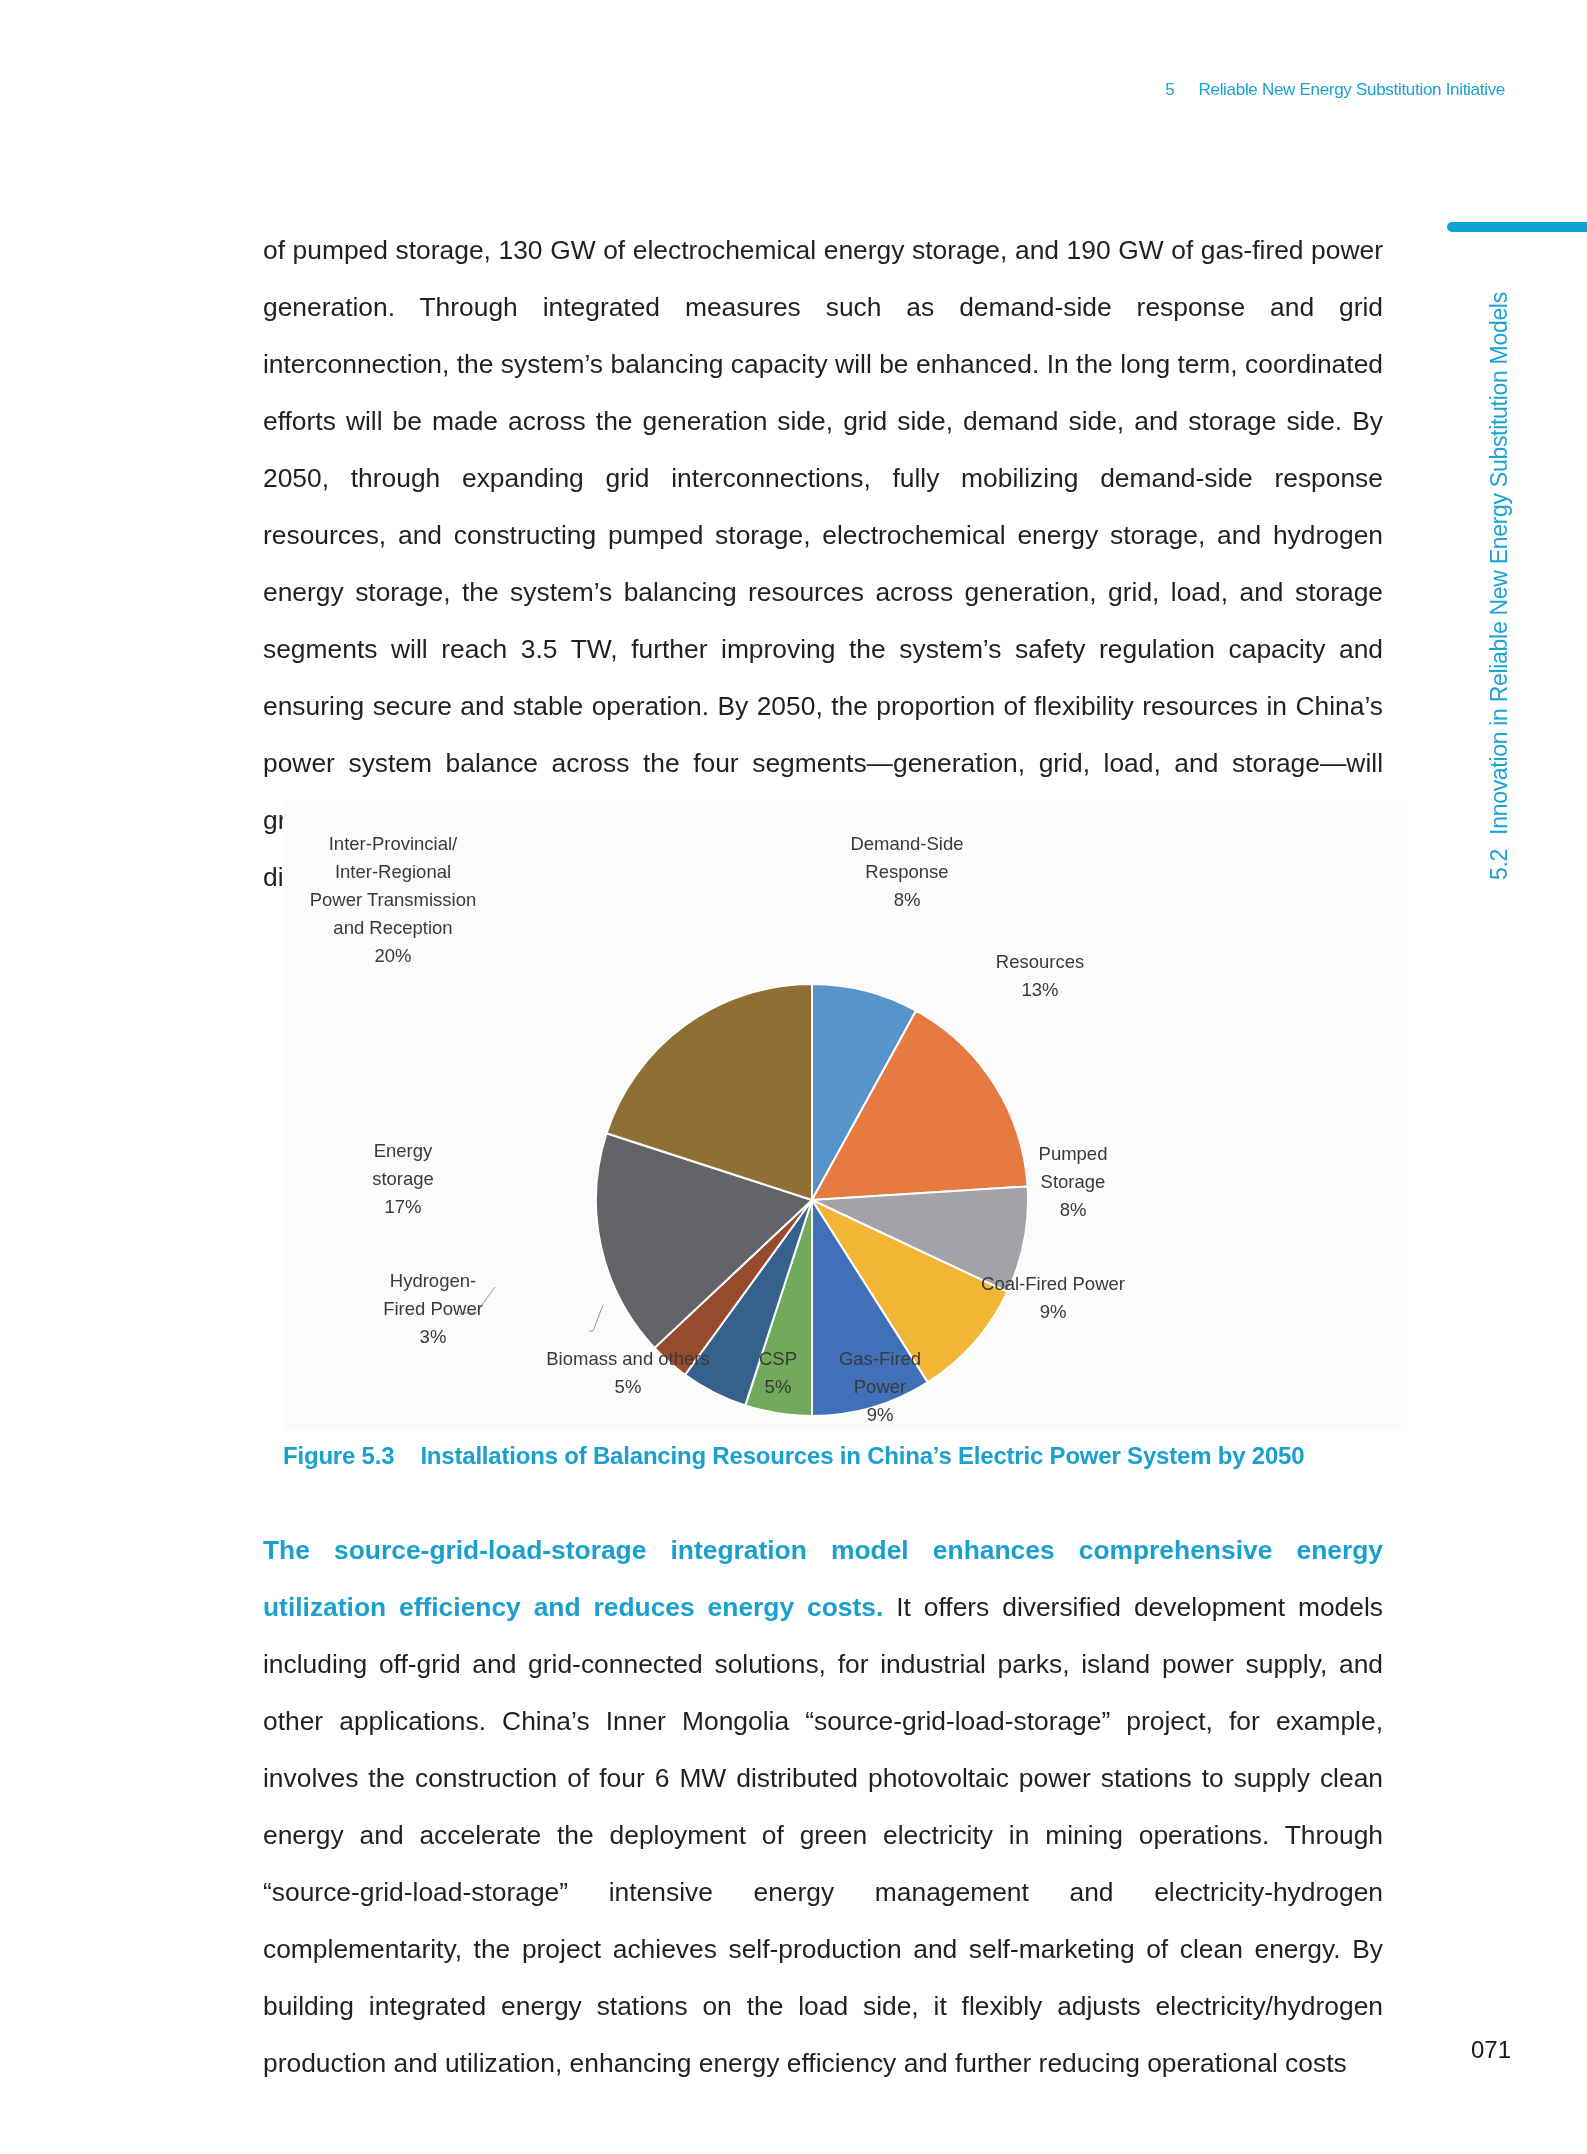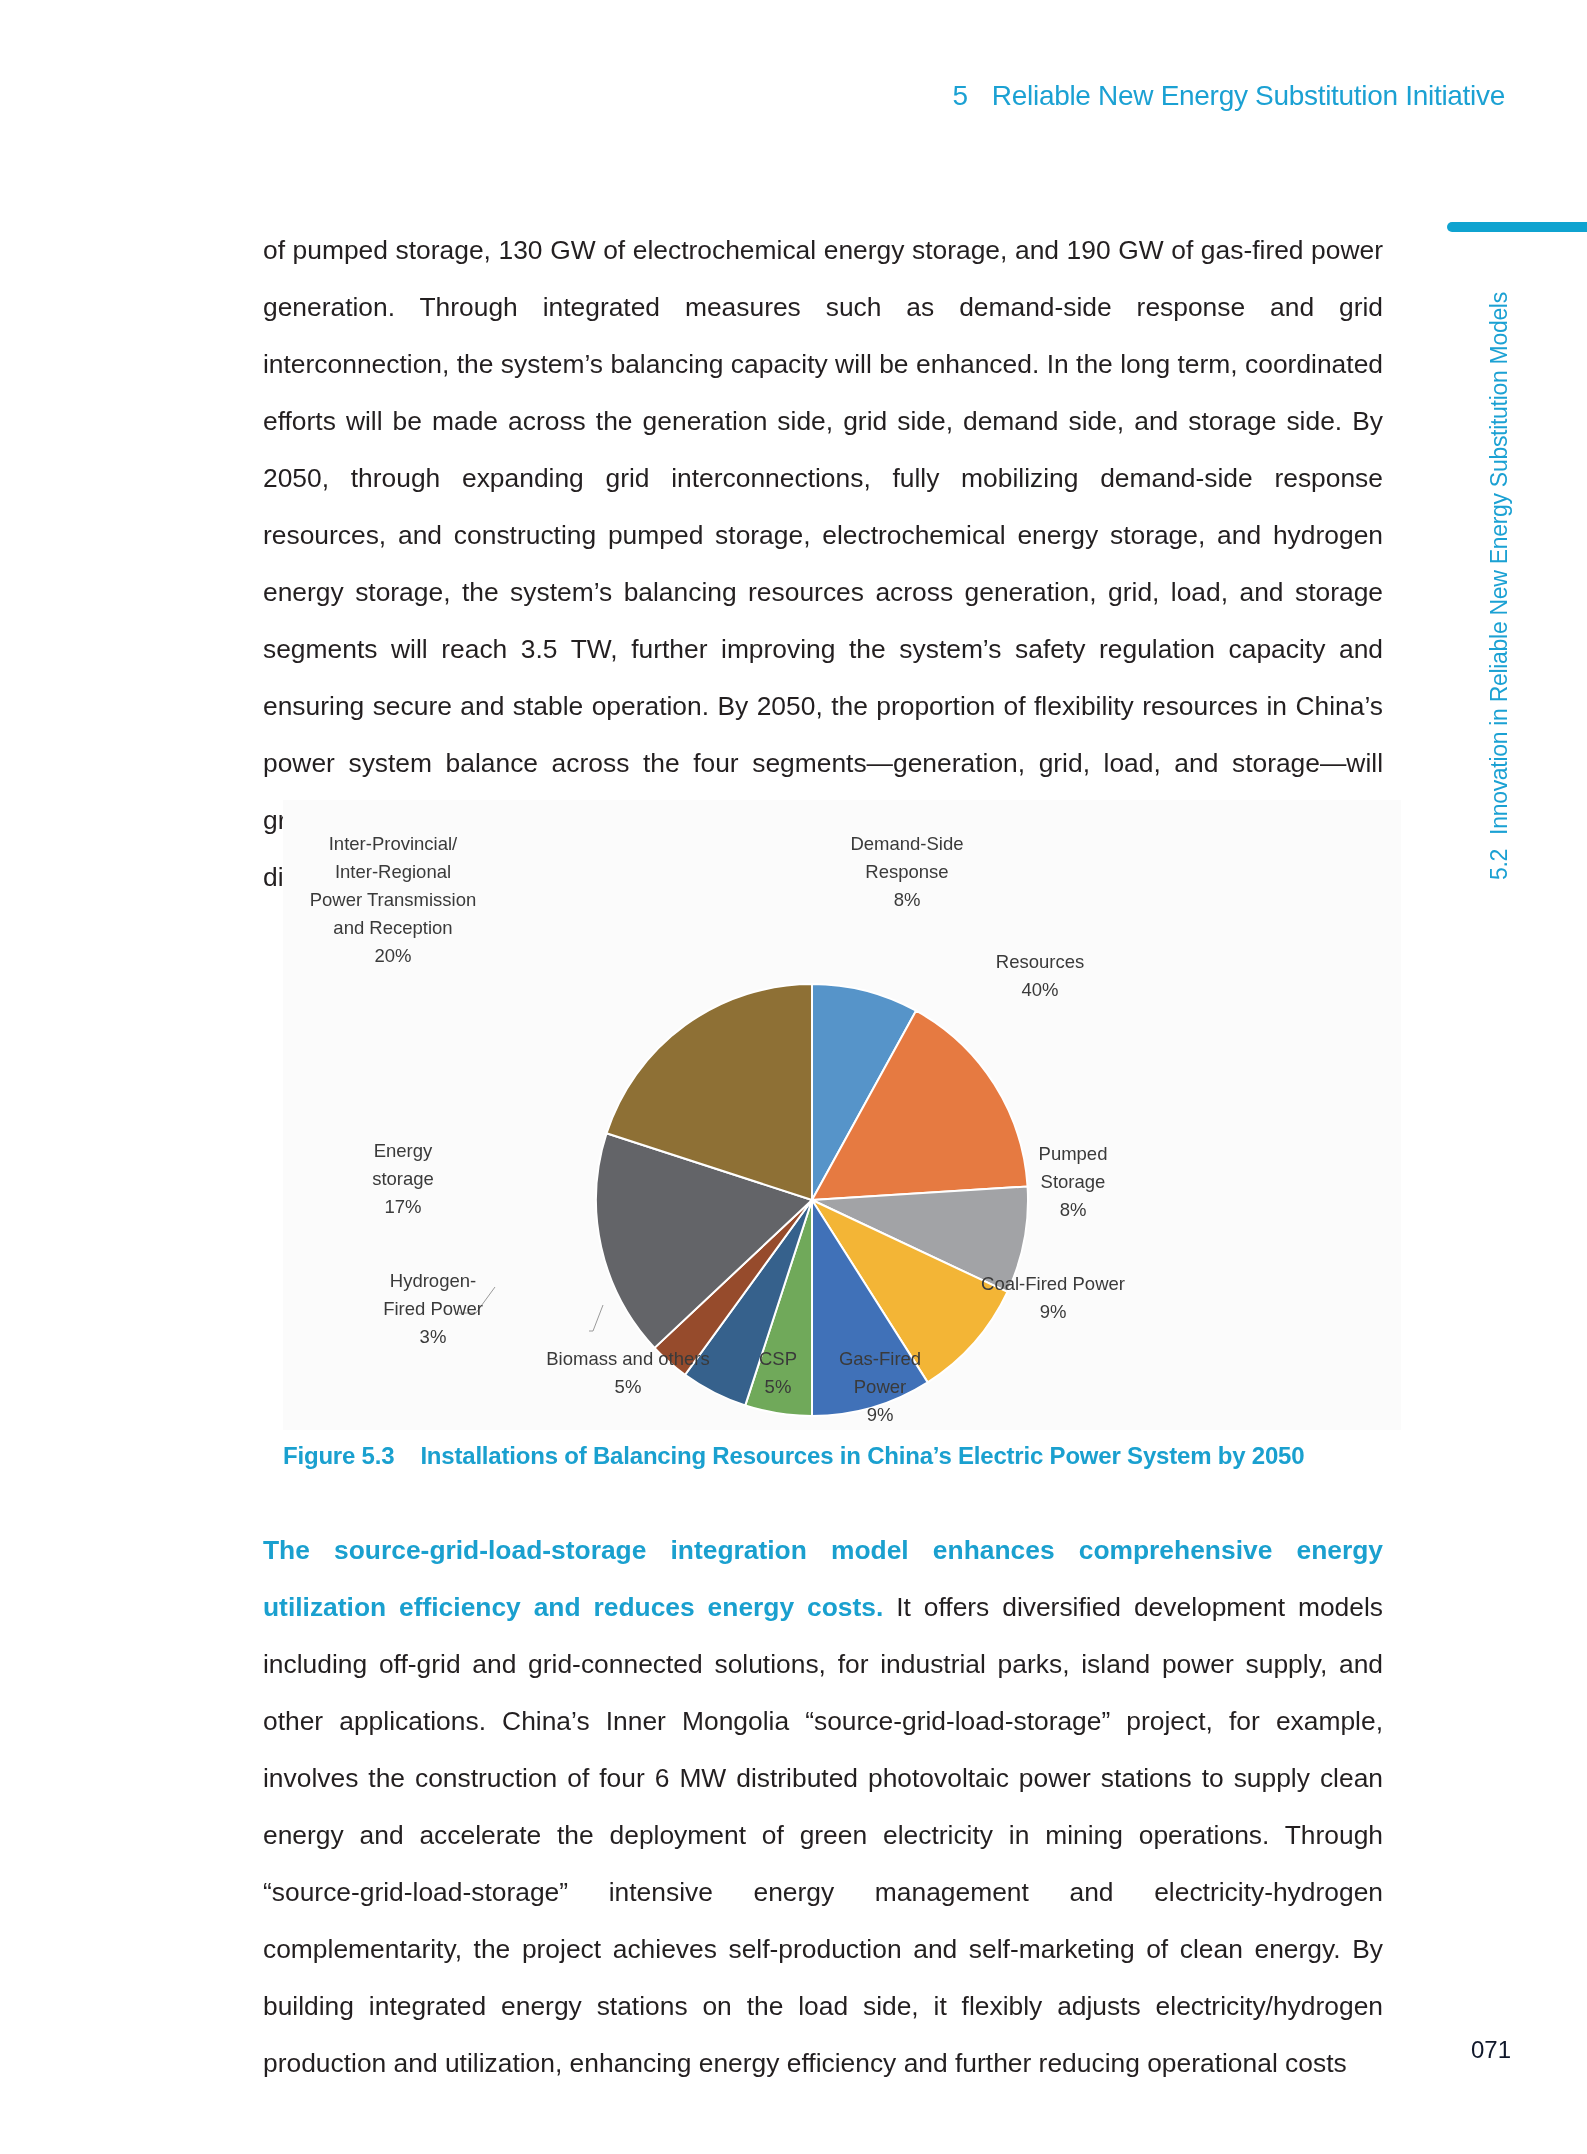--- a/index.html
+++ b/index.html
@@ -1,17 +1,17 @@
 <!DOCTYPE html>
 <html><head>
 <meta charset="utf-8">
 <style>
   html,body{margin:0;padding:0;background:#fff;}
   body{width:1587px;height:2154px;position:relative;overflow:hidden;font-family:"Liberation Sans",sans-serif;color:#231f20;}
-  .running-head{position:absolute;top:80px;right:82px;font-size:28px;color:#1ba1d3;letter-spacing:-0.3px;}
+  .running-head{position:absolute;top:80px;right:82px;font-size:17px;color:#1ba1d3;letter-spacing:-0.3px;}
   .running-head .num{margin-right:24px;}
   .side-bar{position:absolute;left:1447px;top:222px;width:140px;height:10px;background:#0fa3d0;border-radius:5px 0 0 5px;}
   .side-text{position:absolute;left:1486px;top:880px;transform-origin:0 0;transform:rotate(-90deg);white-space:nowrap;font-size:23px;color:#1ba1d3;letter-spacing:-0.3px;}
   .side-text .num{margin-right:14px;}
   .para{position:absolute;left:263px;width:1120px;font-size:26.4px;line-height:57px;text-align:justify;text-align-last:left;color:#231f20;}
   .para1{top:222px;}
   .para2{top:1522px;}
   .lead{color:#1aa0cf;font-weight:bold;}
   .figure-bg{position:absolute;left:283px;top:800px;width:1118px;height:630px;background:#fbfbfb;}
   #pie{position:absolute;left:0;top:0;}
@@ -50,21 +50,21 @@
       <polyline points="306,531 310,531 320,505" fill="none" stroke="#9a9a9a" stroke-width="1"></polyline>
     </svg>
   <div id="pie-labels">
       <div class="lbl" style="left: 624px; top: 30px; transform: translateX(-50%);">
         <div>Demand-Side</div>
         <div>Response</div>
         <div>8%</div>
       </div>
       <div class="lbl" style="left: 757px; top: 148px; transform: translateX(-50%);">
         <div>Resources</div>
-        <div>40%</div>
+        <div>13%</div>
       </div>
       <div class="lbl" style="left: 790px; top: 340px; transform: translateX(-50%);">
         <div>Pumped</div>
         <div>Storage</div>
         <div>8%</div>
       </div>
       <div class="lbl" style="left: 770px; top: 470px; transform: translateX(-50%);">
         <div>Coal-Fired Power</div>
         <div>9%</div>
       </div>

